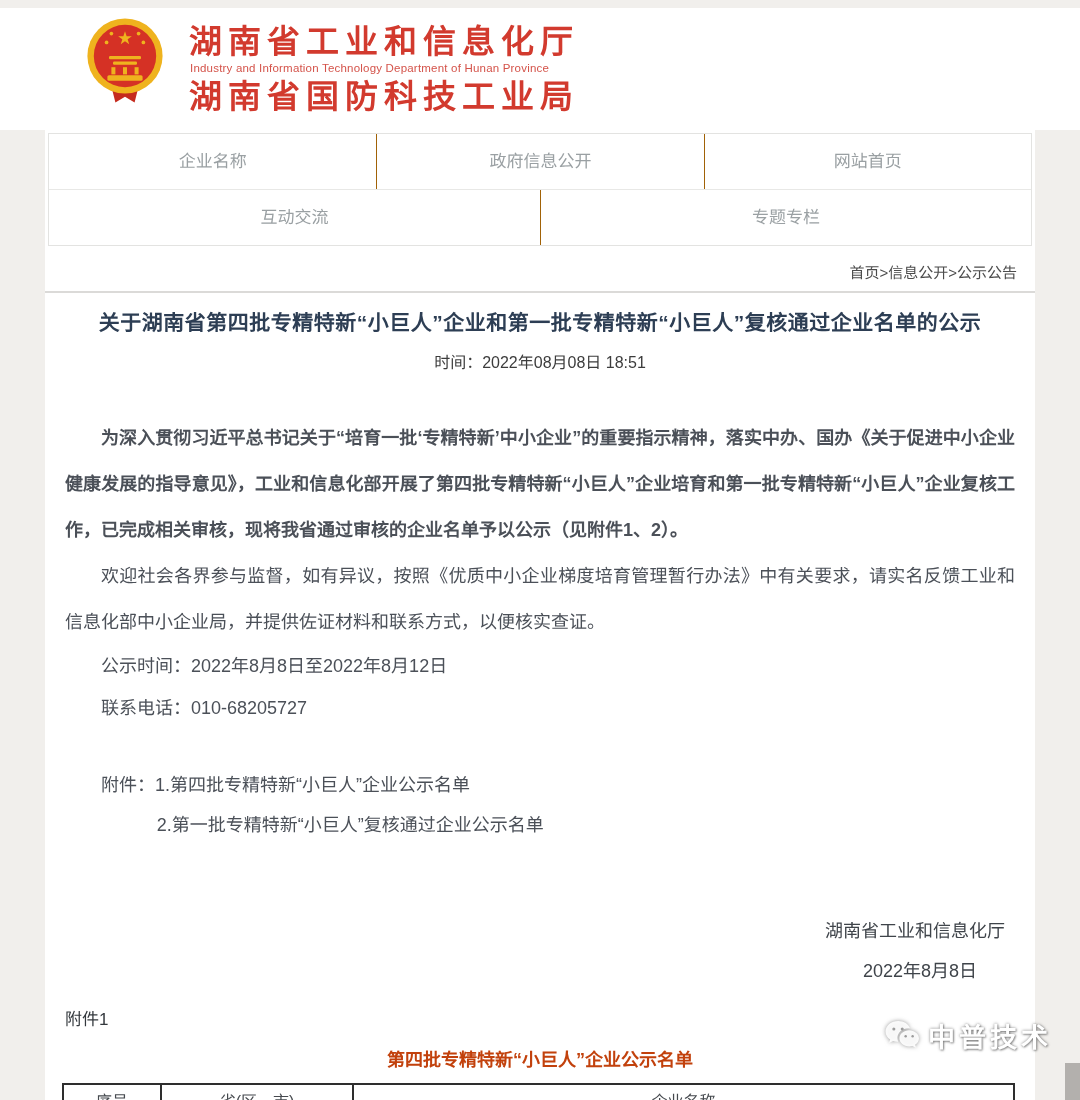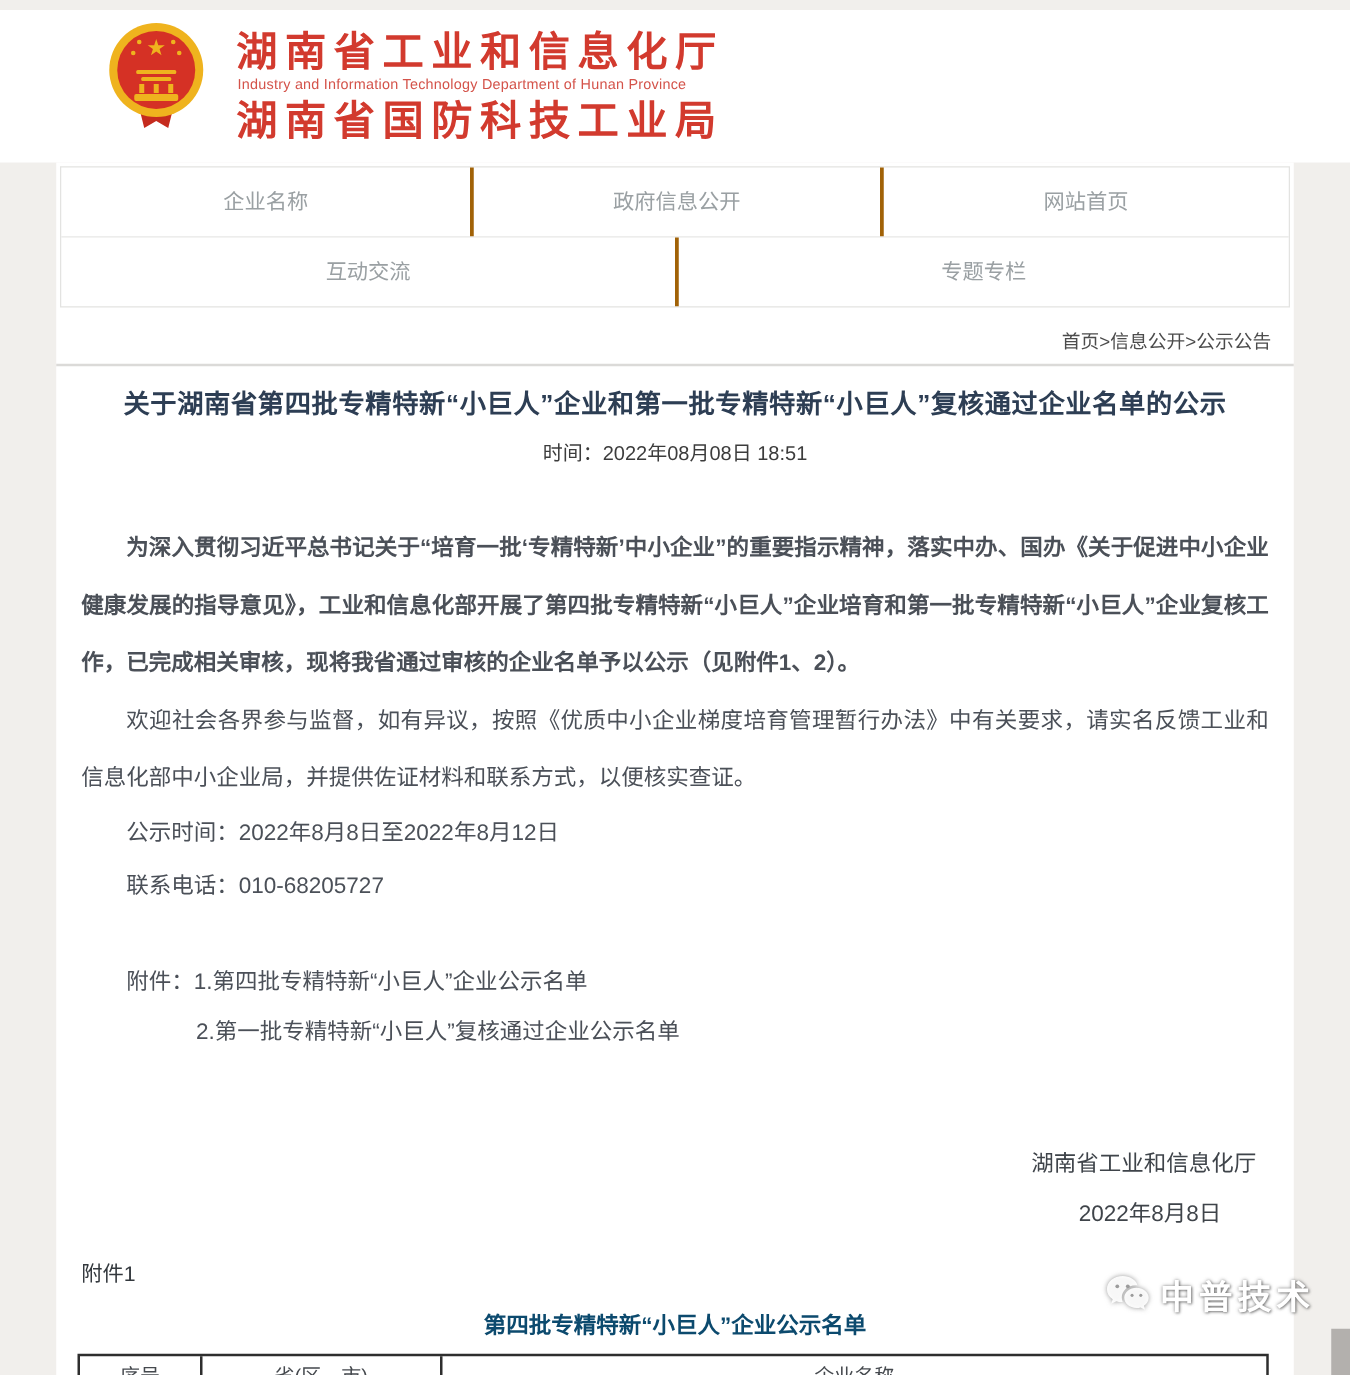--- a/index.html
+++ b/index.html
@@ -32,21 +32,21 @@
     background: #ffffff;
   }
   
   .main-nav { border: 1px solid #e3e3e1; margin: 3px 3px 0 3px; }
   .nav-row { display: grid; }
   .nav-row.r1 { grid-template-columns: repeat(3, 1fr); border-bottom: 1px solid #e8e8e6; }
   .nav-row.r2 { grid-template-columns: repeat(2, 1fr); }
   .nav-item {
     height: 55px; line-height: 55px; text-align: center;
     font-size: 17px; color: #9aa0a3; cursor: pointer;
-    border-left: 3px solid #a16207;
+    border-left: 1px solid #a16207;
   }
   .nav-item:first-child { border-left: none; }
 
   
   .breadcrumb {
     padding: 15px 18px 9px 18px;
     font-size: 15px; color: #4c4c4c; cursor: pointer; text-align: right;
   }
   .divider { border: none; border-top: 2px solid #dbdad8; margin: 0; }
 
@@ -65,21 +65,21 @@
   .info-line { line-height: 42px; text-indent: 2em; }
   .attachments { margin-top: 36px; }
   .attach-line1 { line-height: 40px; text-indent: 2em; }
   .attach-line2 { line-height: 40px; margin-left: 5.1em; }
 
   .signature { margin-top: 66px; text-align: right; font-size: 18px; color: #3f444a; }
   .signature .sig-org { padding-right: 10px; line-height: 40px; }
   .signature .sig-date { padding-right: 38px; line-height: 40px; }
 
   .annex-label { margin: 14px 0 0 20px; font-size: 17px; color: #33383d; }
-  .table-title { margin-top: 15px; text-align: center; font-size: 18px; font-weight: bold; color: #0c4a6e; }
+  .table-title { margin-top: 15px; text-align: center; font-size: 18px; font-weight: bold; color: #c2410c; }
 
   
   .annex-table { margin: 12px 20px 0 17px; }
   .t-row {
     border: 2px solid #2e2e2e;
     display: grid;
     grid-template-columns: 96px 192px 1fr;
     background: #fff;
   }
   .t-row.head { margin-bottom: 3px; }

